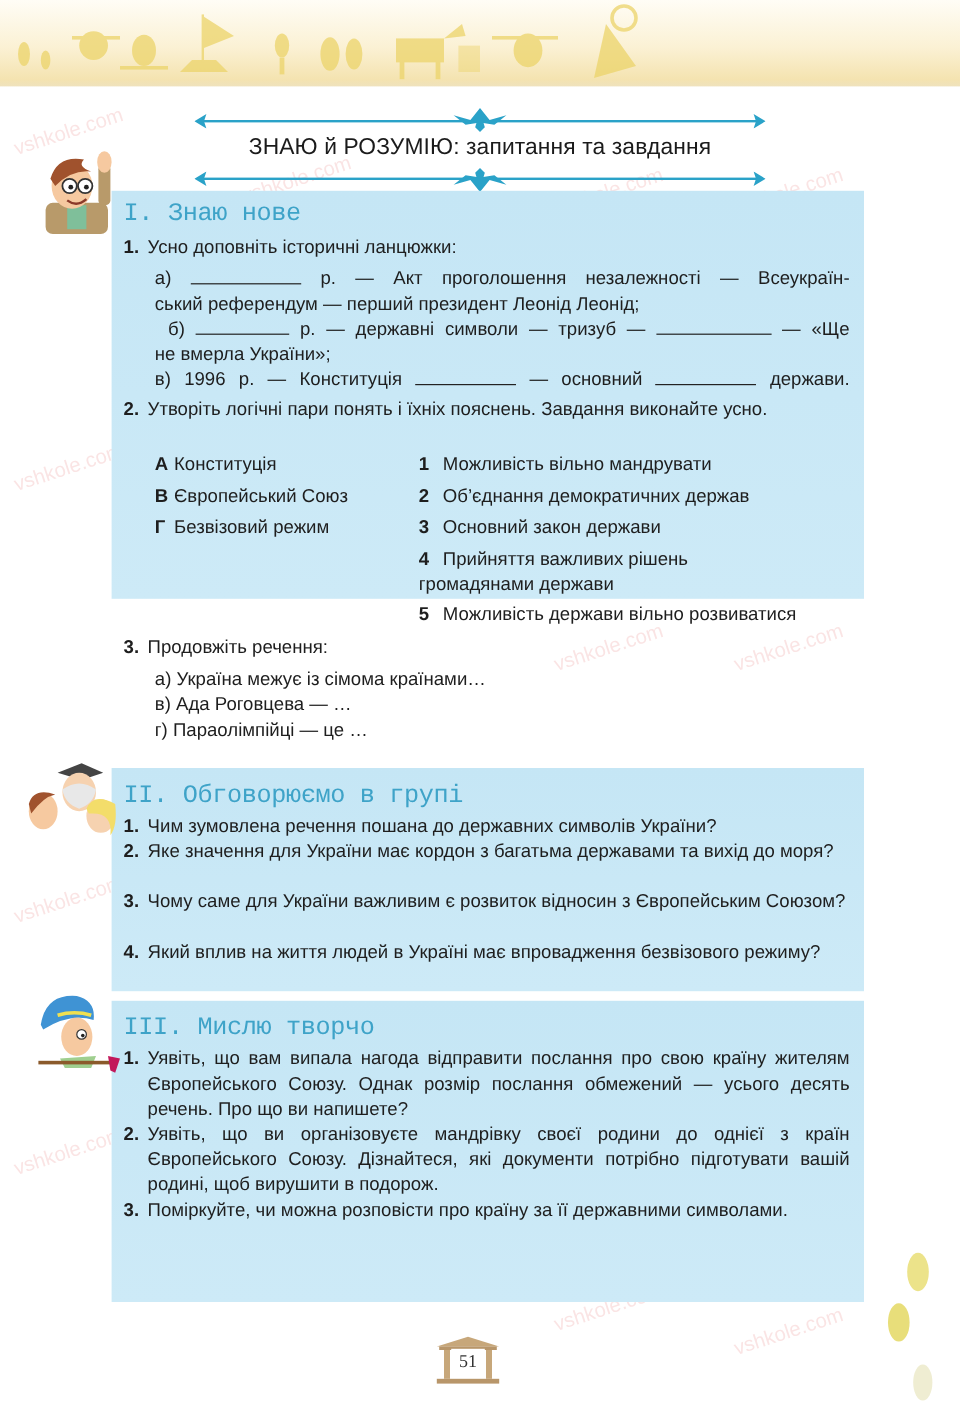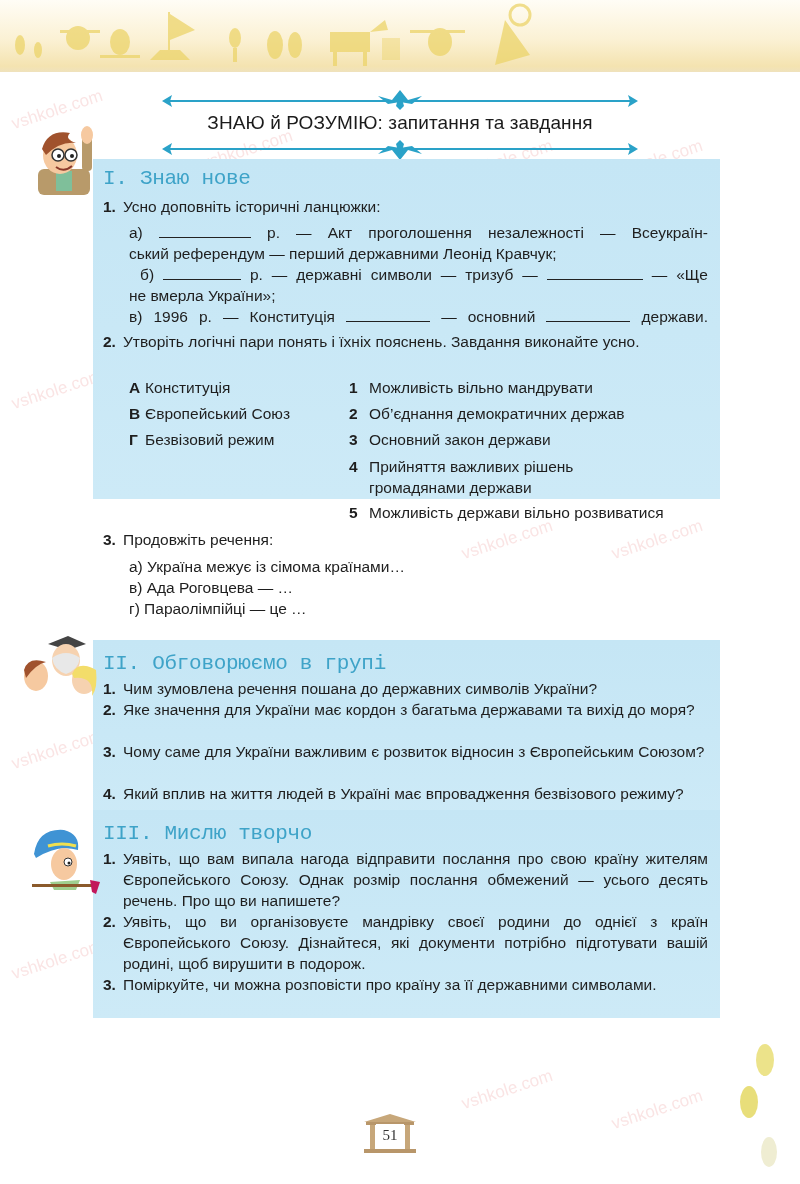--- a/index.html
+++ b/index.html
@@ -22,39 +22,39 @@
       position: absolute; left: 0; top: 26px; width: 480px; text-align: center;
       font-weight: normal; font-size: 19px; color: #1b1b1b; letter-spacing: 0.1px;
     }
 
     .box {
       position: absolute; left: 93px; width: 627px;
       background: linear-gradient(to bottom, #c5e6f5 0%, #cdeaf7 100%);
     }
     .box1 { top: 159px; height: 340px; }
     .box2 { top: 640px; height: 186px; }
-    .box3 { top: 810px; height: 208px; }
+    .box3 { top: 834px; height: 251px; }
 
     .sec-head {
       position: absolute; left: 10px; font-family: "Liberation Mono", monospace;
       font-size: 21px; color: #3ea3c8; letter-spacing: -0.3px;
     }
     .q { position: absolute; left: 10px; right: 12px; font-size: 15.5px; line-height: 21px; }
     .q .num { position: absolute; left: 0; top: 0; font-weight: bold; width: 24px; }
     .q .txt { display: block; margin-left: 20px; }
     .justify { text-align: justify; }
     .sub { display: block; margin-left: 26px; }
     .blank { display: inline-block; border-bottom: 1px solid #222; height: 14px; vertical-align: baseline; }
 
     .pair-col { position: absolute; font-size: 15.5px; line-height: 26px; }
     .pair-col .letter { font-weight: bold; display: inline-block; width: 16px; }
     .pair-col .pnum { font-weight: bold; display: inline-block; width: 20px; }
     .pair-item { display: block; }
     .pair-item.two-line { line-height: 21px; padding-top: 3px; padding-bottom: 2px; }
-    .pair-item .indent { display: block; margin-left: 20px; }
+    .pair-item .indent { display: block; }
 
     .char { position: absolute; }
 
     .watermark {
       position: absolute; font-size: 17px; color: rgba(230, 130, 130, 0.22);
       transform: rotate(-18deg); pointer-events: none; font-family: "Liberation Sans", sans-serif;
     }
 
     .page-num-wrap { position: absolute; left: 362px; top: 1112px; width: 56px; height: 44px; }
     .page-num {
@@ -140,21 +140,21 @@
   <div class="q" style="top:37px;">
     <span class="num">1.</span>
     <span class="txt">Усно доповніть історичні ланцюжки:</span>
   </div>
   <div class="q" style="top:63px;">
     <span class="sub" style="text-align:justify;text-align-last:justify;">
       <span>а)</span>
       <span class="blank" style="width:92px;"></span>
       <span>р. — Акт проголошення незалежності — Всеукраїн-</span>
     </span>
-    <span class="sub">ський референдум — перший державними Леонід Кравчук;</span>
+    <span class="sub">ський референдум — перший президент Леонід Леонід;</span>
     <span class="sub" style="text-align:justify;text-align-last:justify;margin-left:37px;">
       <span>б)</span>
       <span class="blank" style="width:78px;"></span>
       <span>р. — державні символи — тризуб —</span>
       <span class="blank" style="width:96px;"></span>
       <span>— «Ще</span>
     </span>
     <span class="sub">не вмерла України»;</span>
     <span class="sub" style="text-align:justify;text-align-last:justify;">
       <span>в) 1996 р. — Конституція</span>

